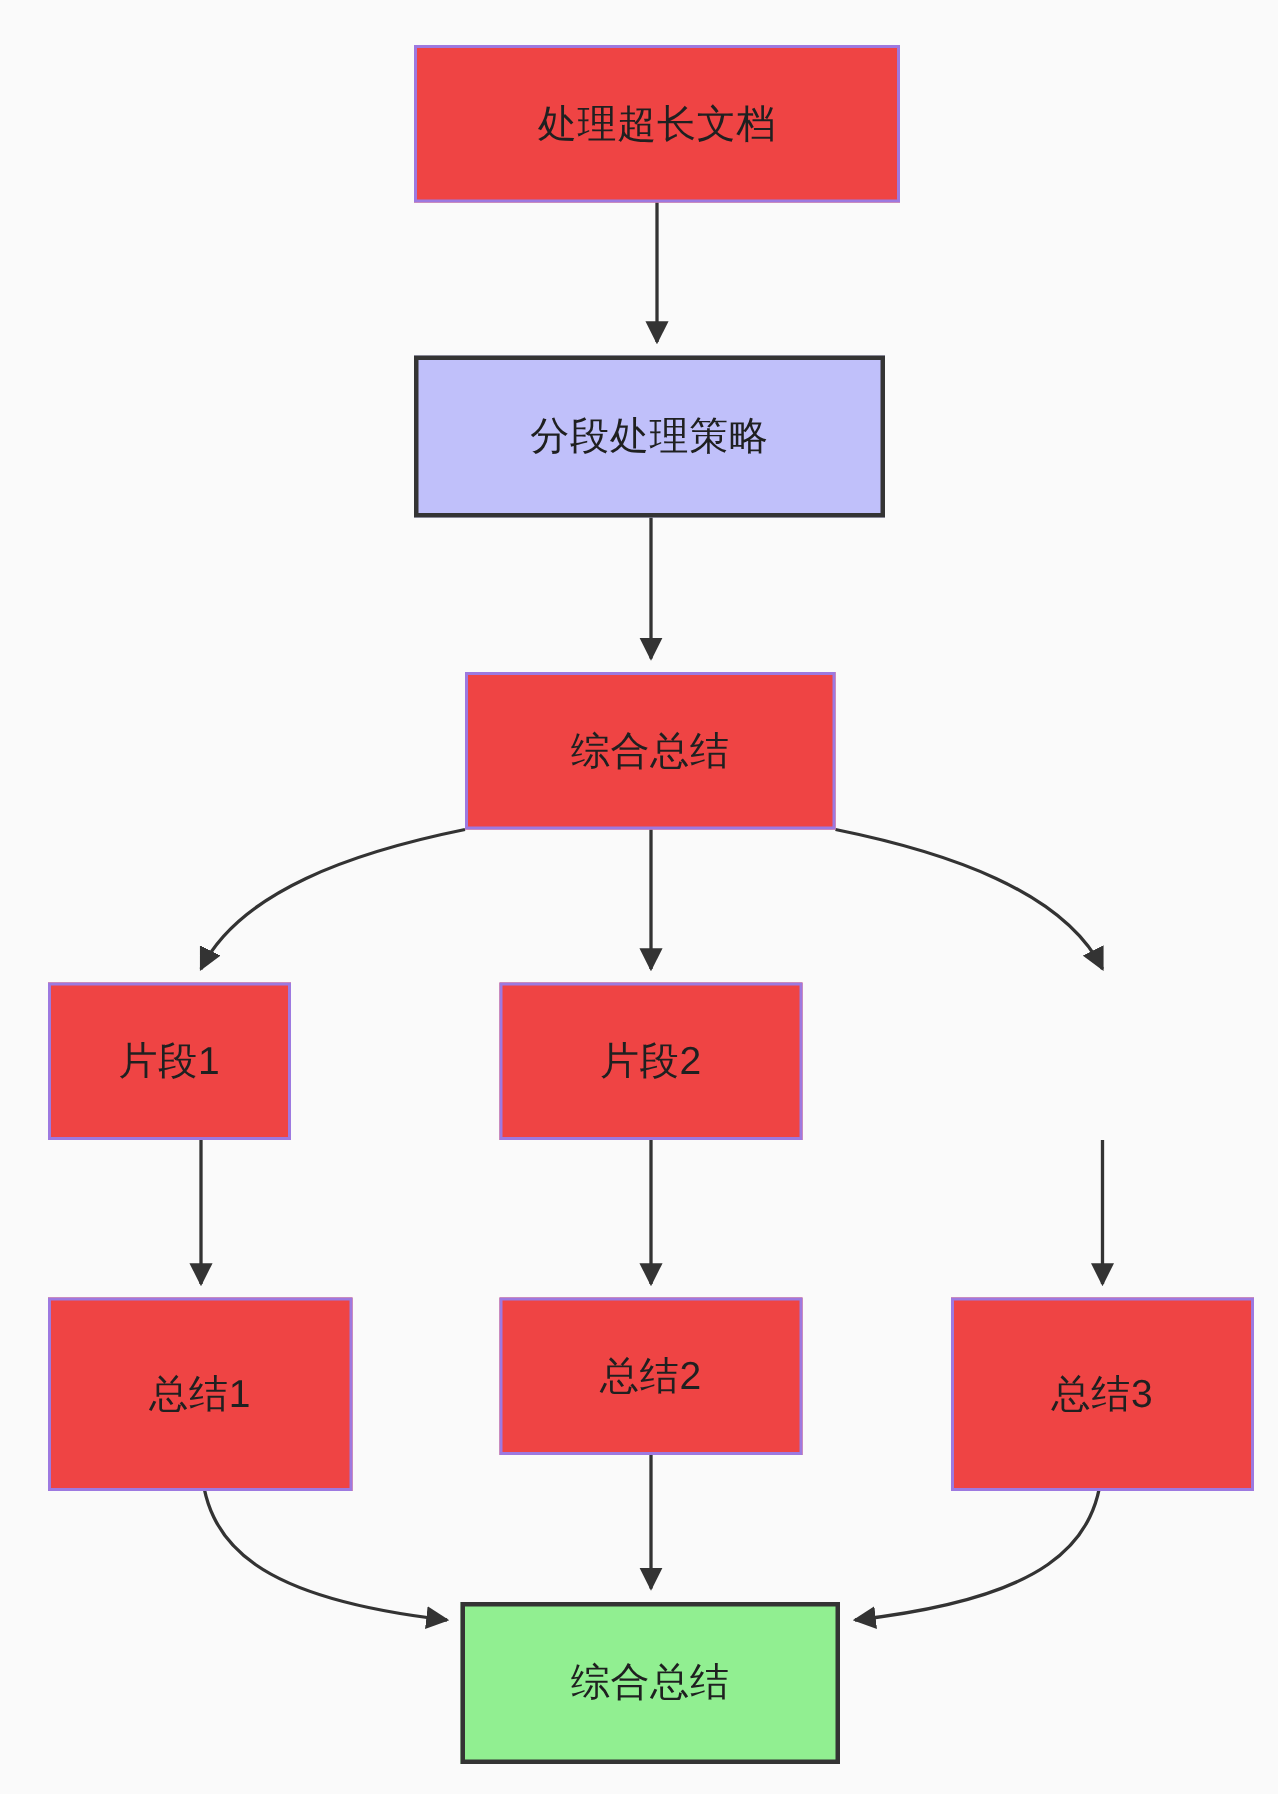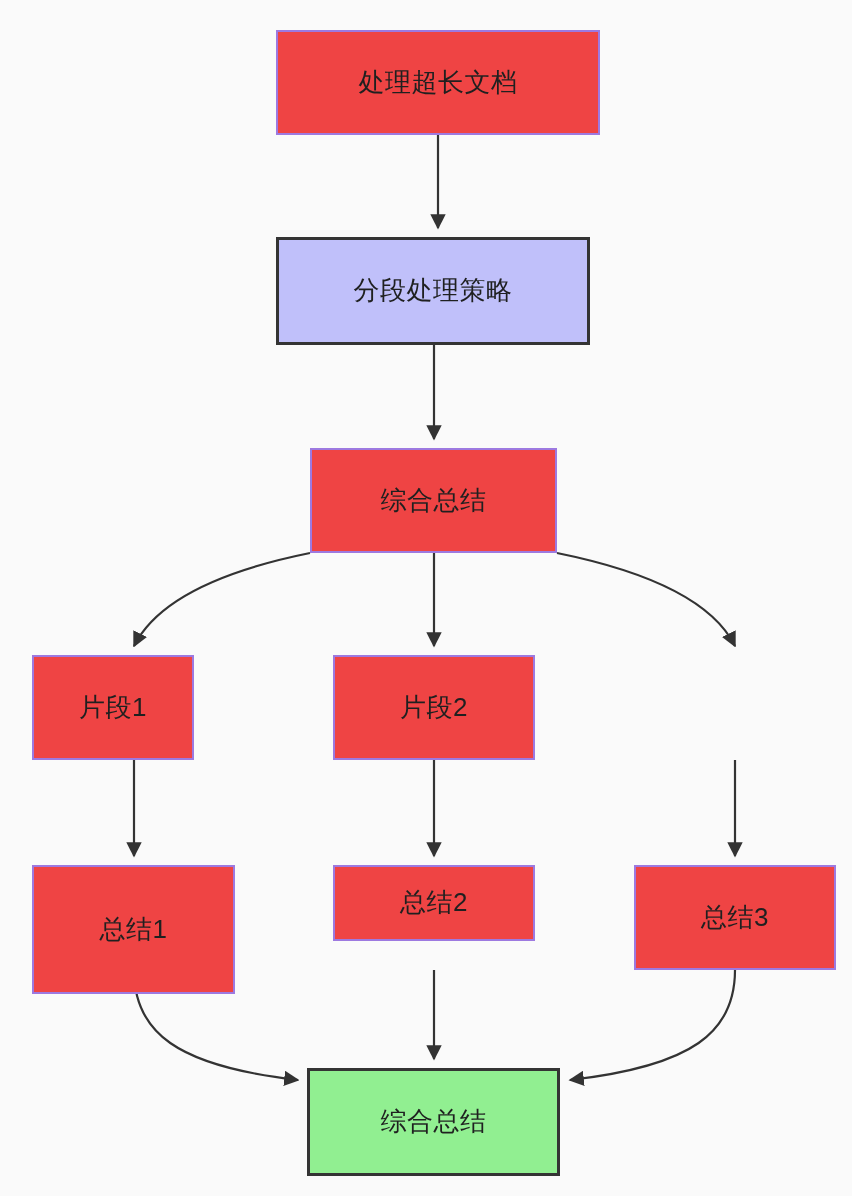--- a/index.html
+++ b/index.html
@@ -34,22 +34,22 @@
     background:#91ef91;
     border:3.5px solid #343434;
   }
   .n-root   {left:276px;top:30px;  width:324px;height:105px;}
   .n-strategy{left:276px;top:237px; width:314px;height:108px;}
   .n-source {left:310px;top:448px; width:247px;height:105px;}
   .n-chunk1 {left:32px; top:655px; width:162px;height:105px;}
   .n-chunk2 {left:333px;top:655px; width:202px;height:105px;text-align:center;}
   .n-chunk3 {left:634px;top:655px; width:202px;height:105px;}
   .n-sum1   {left:32px; top:865px; width:203px;height:129px;}
-  .n-sum2   {left:333px;top:865px; width:202px;height:76px;align-items:center;}
-  .n-sum3   {left:634px;top:865px; width:202px;height:105px;}
+  .n-sum2   {left:333px;top:865px; width:202px;height:105px;align-items:center;}
+  .n-sum3   {left:634px;top:865px; width:202px;height:129px;}
   .n-final  {left:307px;top:1068px;width:253px;height:108px;}
 </style>
 </head>
 <body>
 
 <div id="stage">
 
   <svg id="edges" viewBox="0 0 852 1196" xmlns="http://www.w3.org/2000/svg">
     <defs>
       <marker id="arrow" viewBox="0 0 10 10" refX="9" refY="5" markerWidth="7" markerHeight="7" orient="auto-start-reverse">

